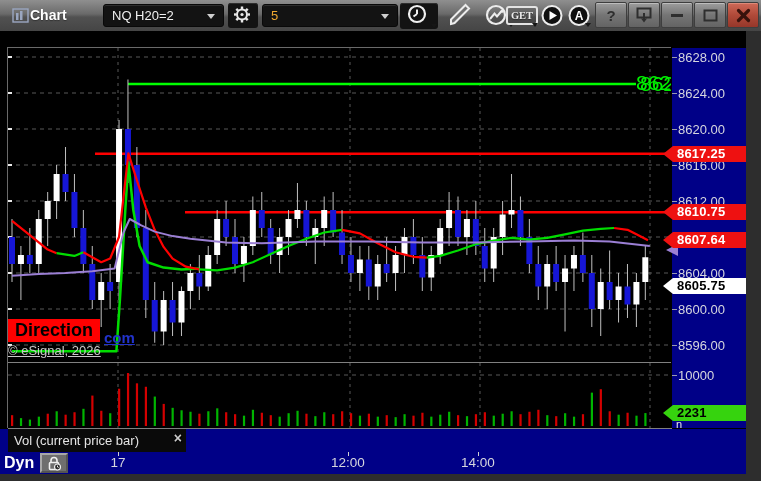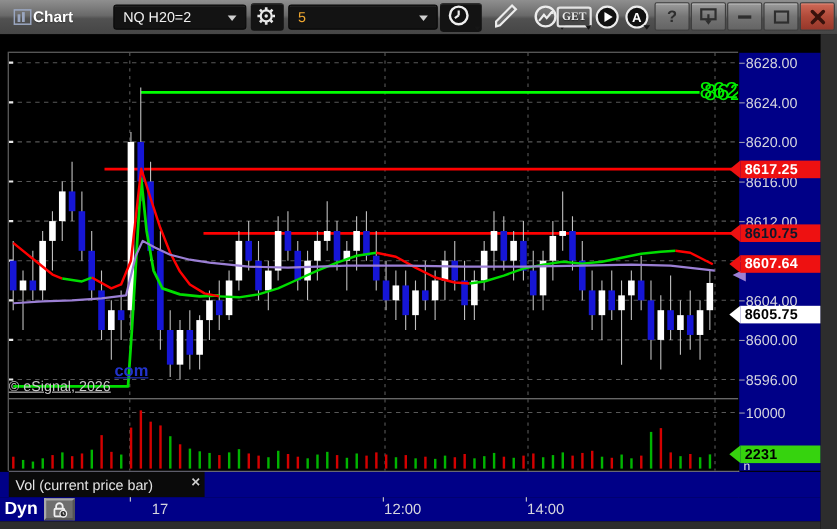--- a/index.html
+++ b/index.html
@@ -61,21 +61,21 @@
 
   .tab-row{position:absolute;left:0;top:429px;width:746px;height:23px;background:#000087;z-index:5;}
   .vol-tab{position:absolute;left:8px;top:0;width:178px;height:23px;background:#0a0a0a;color:#e4e4e4;
        font-size:13px;line-height:23px;padding-left:6px;}
   .tab-close{position:absolute;right:4px;top:-2px;color:#cccccc;font-weight:bold;font-size:14px;
        text-shadow:1px 1px 1px #000;}
   .time-row{position:absolute;left:0;top:452px;width:746px;height:22px;background:#000087;z-index:5;}
   .dyn{position:absolute;left:4px;top:2px;color:#ffffff;font-weight:bold;font-size:16px;}
   .lock-btn{position:absolute;left:40px;top:1px;width:28px;height:20px;background:#6e6e6e;
        border:2px outset #a8a8a8;display:flex;align-items:center;justify-content:center;}
-  .time-label{position:absolute;top:3px;width:70px;text-align:right;color:#d6d6de;font-size:13.5px;}
+  .time-label{position:absolute;top:3px;width:70px;text-align:center;color:#d6d6de;font-size:13.5px;}
   .time-tick{position:absolute;top:0;width:1px;height:4px;background:#cfcfcf;}
 
   .edge-right{position:absolute;left:746px;top:31px;width:15px;height:450px;background:#2d2d2d;z-index:30;}
   .edge-bottom{position:absolute;left:0;top:474px;width:746px;height:7px;background:#2d2d2d;z-index:30;}
   svg{display:block;}
   svg text{font-family:"Liberation Sans",sans-serif;}
 </style>
 </head>
 <body>
 
@@ -457,20 +457,21 @@
         <rect x="591.72" y="26.21" width="2.2" height="36.79" fill="#d40000"></rect>
         <rect x="600.64" y="48.26" width="2.2" height="14.740000000000002" fill="#d40000"></rect>
         <rect x="609.56" y="51.69" width="2.2" height="11.310000000000002" fill="#00b400"></rect>
         <rect x="618.48" y="49.730000000000004" width="2.2" height="13.269999999999996" fill="#d40000"></rect>
         <rect x="627.4" y="52.67" width="2.2" height="10.329999999999998" fill="#00b400"></rect>
         <rect x="636.32" y="50.0681" width="2.2" height="12.931899999999999" fill="#00b400"></rect>
       </g>
     </svg>
 
   <div class="big-level-label">862</div>
+  <div class="direction">Direction</div>
   <div class="watermark">com</div>
   <div class="copyright">© eSignal, 2026</div>
   <div class="partial-n">n</div>
 
   <div class="axis" id="price-axis">
       <div class="alabel" style="top: 2px;"><i></i>8628.00</div>
       <div class="alabel" style="top: 38px;"><i></i>8624.00</div>
       <div class="alabel" style="top: 74px;"><i></i>8620.00</div>
       <div class="alabel" style="top: 110px;"><i></i>8616.00</div>
       <div class="alabel" style="top: 146px;"><i></i>8612.00</div>
@@ -478,21 +479,21 @@
       <div class="alabel" style="top: 218px;"><i></i>8604.00</div>
       <div class="alabel" style="top: 254px;"><i></i>8600.00</div>
       <div class="alabel" style="top: 290px;"><i></i>8596.00</div>
       <div class="alabel" style="top: 320px;"><i></i>10000</div>
     </div>
   <div id="tag-layer">
       <div class="sliver" style="top: 244px;">
         <i></i>
       </div>
       <div class="tag" style="top: 146px; background: rgb(238, 17, 17); color: rgb(255, 255, 255);"><i style="border-right: 10px solid rgb(238, 17, 17);"></i>8617.25</div>
-      <div class="tag" style="top: 204px; background: rgb(238, 17, 17); color: #0f172a;"><i style="border-right: 10px solid rgb(238, 17, 17);"></i>8610.75</div>
+      <div class="tag" style="top: 204px; background: rgb(238, 17, 17); color: #ffffff;"><i style="border-right: 10px solid rgb(238, 17, 17);"></i>8610.75</div>
       <div class="tag" style="top: 232px; background: rgb(238, 17, 17); color: rgb(255, 255, 255);"><i style="border-right: 10px solid rgb(238, 17, 17);"></i>8607.64</div>
       <div class="tag" style="top: 249px; background: rgb(255, 255, 255); color: rgb(0, 0, 0); margin-top: 29px;"><i style="border-right: 10px solid rgb(255, 255, 255);"></i>8605.75</div>
       <div class="tag" style="top: 405px; background: rgb(54, 211, 14); color: rgb(0, 0, 0);"><i style="border-right: 10px solid rgb(54, 211, 14);"></i>2231</div>
     </div>
 
   <div class="tab-row">
     <div class="vol-tab">
       <span>Vol (current price bar)</span>
       <span class="tab-close">×</span>
     </div>

